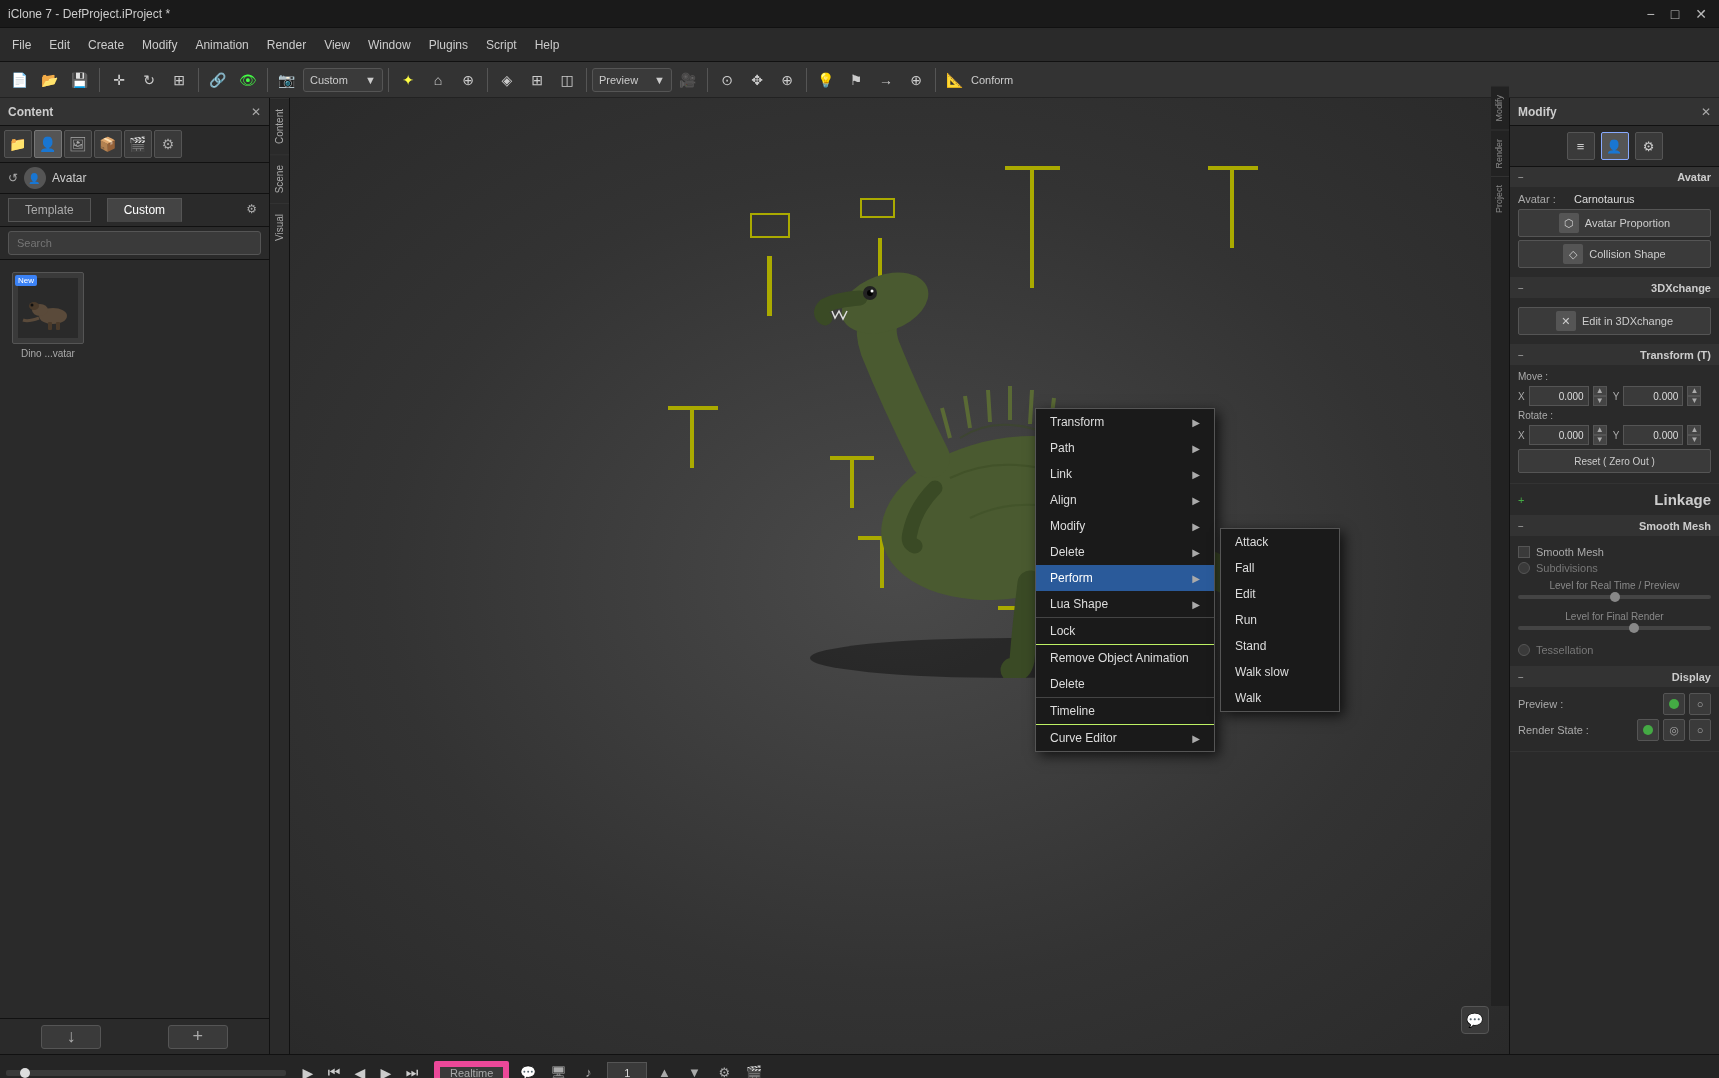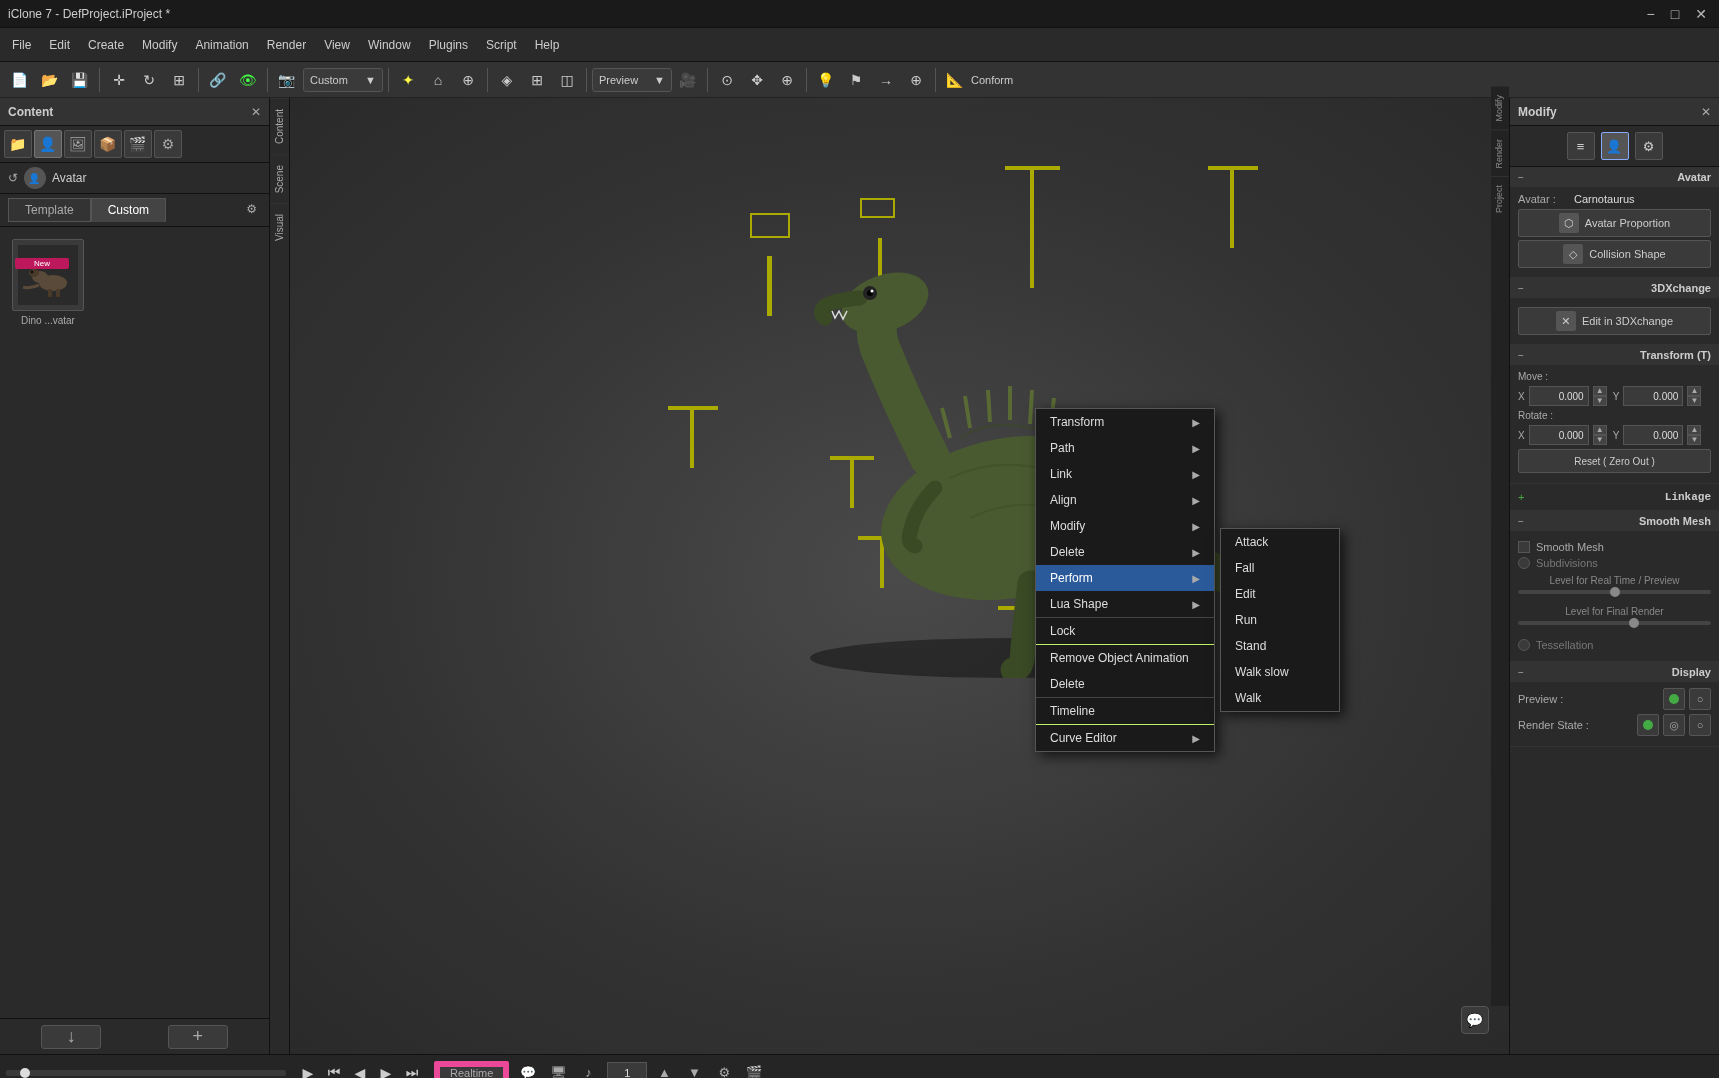--- a/index.html
+++ b/index.html
@@ -25,30 +25,30 @@
 
     
     #left-panel { width: 270px; background: #2a2a2a; border-right: 1px solid #111; display: flex; flex-direction: column; position: relative; }
     #content-header { background: #333; height: 28px; display: flex; align-items: center; justify-content: space-between; padding: 0 8px; border-bottom: 1px solid #111; }
     #content-header .title { color: #ccc; font-size: 12px; font-weight: bold; }
     .content-tab-icons { display: flex; gap: 2px; padding: 4px; background: #2a2a2a; border-bottom: 1px solid #111; }
     .content-tab-icon { width: 28px; height: 28px; background: #3a3a3a; border: 1px solid #555; display: flex; align-items: center; justify-content: center; cursor: pointer; border-radius: 2px; color: #aaa; font-size: 14px; }
     .content-tab-icon.active { background: #555; border-color: #777; }
     .content-nav { display: flex; align-items: center; padding: 4px 8px; gap: 6px; border-bottom: 1px solid #111; }
     .avatar-icon { width: 22px; height: 22px; background: #555; border-radius: 50%; display: flex; align-items: center; justify-content: center; font-size: 10px; }
-    .content-tabs { display: flex; padding: 4px 8px; gap: 0; border-bottom: 1px solid #111; }
+    .content-tabs { display: flex; padding: 4px 8px; gap: 16px; border-bottom: 1px solid #111; }
     .content-tab { padding: 4px 16px; font-size: 12px; cursor: pointer; border: 1px solid #555; }
     .content-tab.active { background: #444; color: #fff; border-bottom-color: #444; }
     .content-tab.inactive { background: #333; color: #aaa; }
     .search-bar { padding: 4px 8px; border-bottom: 1px solid #111; }
     .search-input { width: 100%; height: 24px; background: #3a3a3a; border: 1px solid #555; color: #ccc; padding: 0 8px; font-size: 11px; border-radius: 3px; outline: none; }
     .content-area { flex: 1; padding: 8px; overflow-y: auto; }
     .asset-item { width: 80px; display: inline-flex; flex-direction: column; align-items: center; gap: 4px; cursor: pointer; padding: 4px; border-radius: 3px; }
     .asset-thumbnail { width: 72px; height: 72px; background: #3a3a3a; border: 1px solid #555; display: flex; align-items: center; justify-content: center; position: relative; border-radius: 2px; }
-    .asset-new-badge { position: absolute; top: 18px; left: 2px; background: #be185d; color: #fff; font-size: 8px; padding: 1px 19px; border-radius: 2px; }
+    .asset-new-badge { position: absolute; top: 2px; left: 2px; background: #3b82f6; color: #fff; font-size: 8px; padding: 1px 3px; border-radius: 2px; }
     .asset-label { font-size: 10px; color: #aaa; text-align: center; word-break: break-all; }
     .content-footer { height: 36px; background: #2a2a2a; border-top: 1px solid #111; display: flex; align-items: center; justify-content: space-around; padding: 0 8px; }
     .footer-btn { width: 60px; height: 24px; background: #3a3a3a; border: 1px solid #555; color: #aaa; font-size: 18px; cursor: pointer; display: flex; align-items: center; justify-content: center; border-radius: 3px; }
 
     
     #side-tabs { width: 20px; background: #2a2a2a; border-right: 1px solid #111; display: flex; flex-direction: column; gap: 0; }
     .side-tab { writing-mode: vertical-rl; transform: rotate(180deg); color: #aaa; font-size: 10px; padding: 10px 4px; cursor: pointer; border-bottom: 1px solid #333; }
 
     
     #viewport { flex: 1; background: #3c3c3c; position: relative; overflow: hidden; }
@@ -211,20 +211,23 @@
       <div class="avatar-icon">👤</div>
       <span style="color:#ccc;font-size:12px;">Avatar</span>
     </div>
 
     <div class="content-tabs">
       <div class="content-tab inactive">Template</div>
       <div class="content-tab active">Custom</div>
       <span style="margin-left:auto;color:#aaa;cursor:pointer;padding:4px;">⚙</span>
     </div>
 
+    <div class="search-bar">
+      <input class="search-input" type="text" placeholder="Search" style="">
+    </div>
 
     <div class="content-area">
       <div class="asset-item">
         <div class="asset-thumbnail">
           <span class="asset-new-badge">New</span>
 
           <svg width="60" height="60" viewBox="0 0 60 60">
             <rect width="60" height="60" fill="#2a2a2a"></rect>
 
             <ellipse cx="35" cy="38" rx="14" ry="8" fill="#5a4a3a"></ellipse>
@@ -475,21 +478,21 @@
             </div>
           </div>
         </div>
         <div class="reset-btn">Reset ( Zero Out )</div>
       </div>
     </div>
 
     <div style="padding:4px 8px;border-bottom:1px solid #333;">
       <div style="display:flex;align-items:center;justify-content:space-between;padding:3px 0;">
         <span style="color:#4a4;font-size:11px;">+</span>
-        <span style="color:#ccc;font-size:11px;font-weight:bold;font-family:Liberation Mono, monospace;">Linkage</span>
+        <span style="color:#ccc;font-size:15px;font-weight:bold;">Linkage</span>
       </div>
     </div>
 
     <div class="modify-section">
       <div class="section-header">
         <span class="s-toggle">−</span>
         <span class="s-title">Smooth Mesh</span>
       </div>
       <div class="section-content">
         <div class="smooth-mesh-row">

